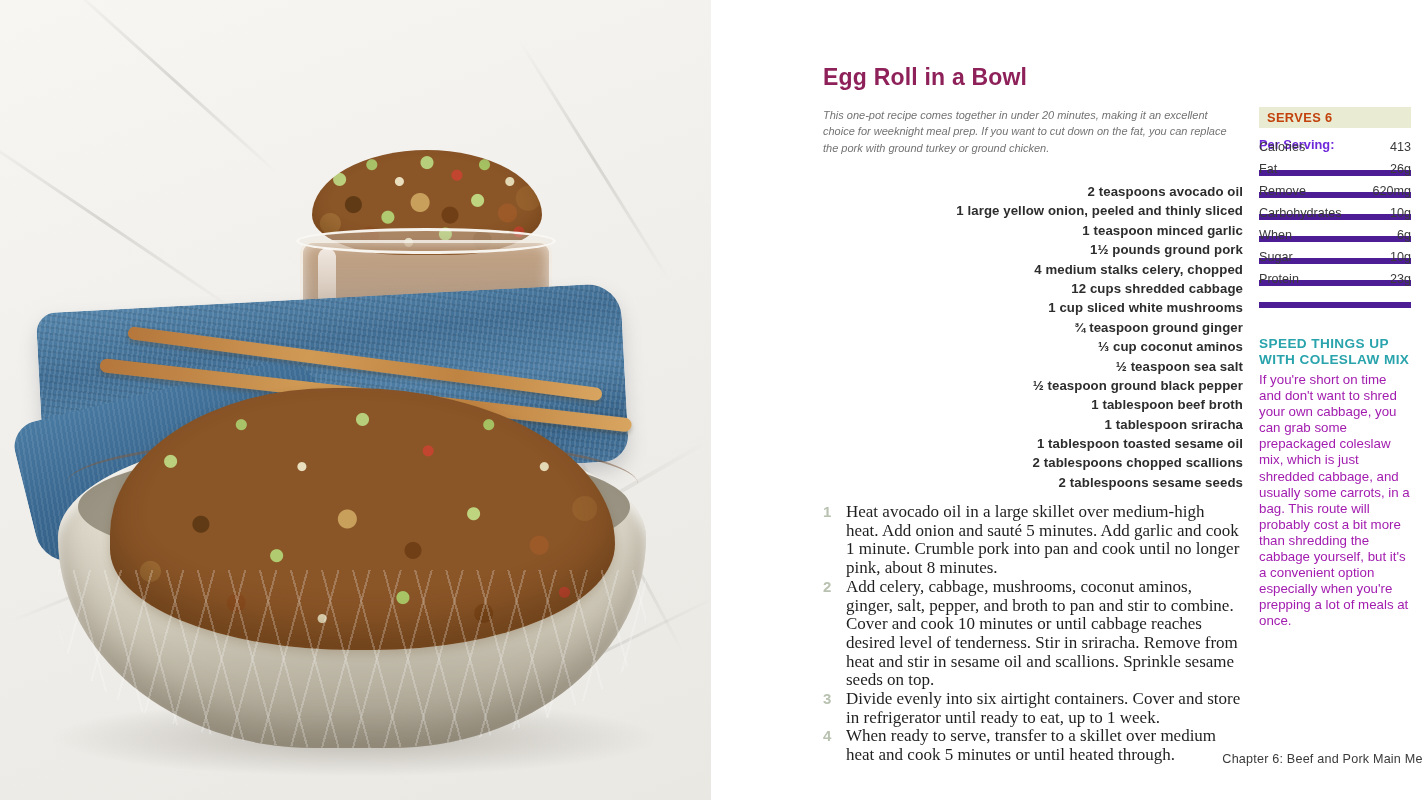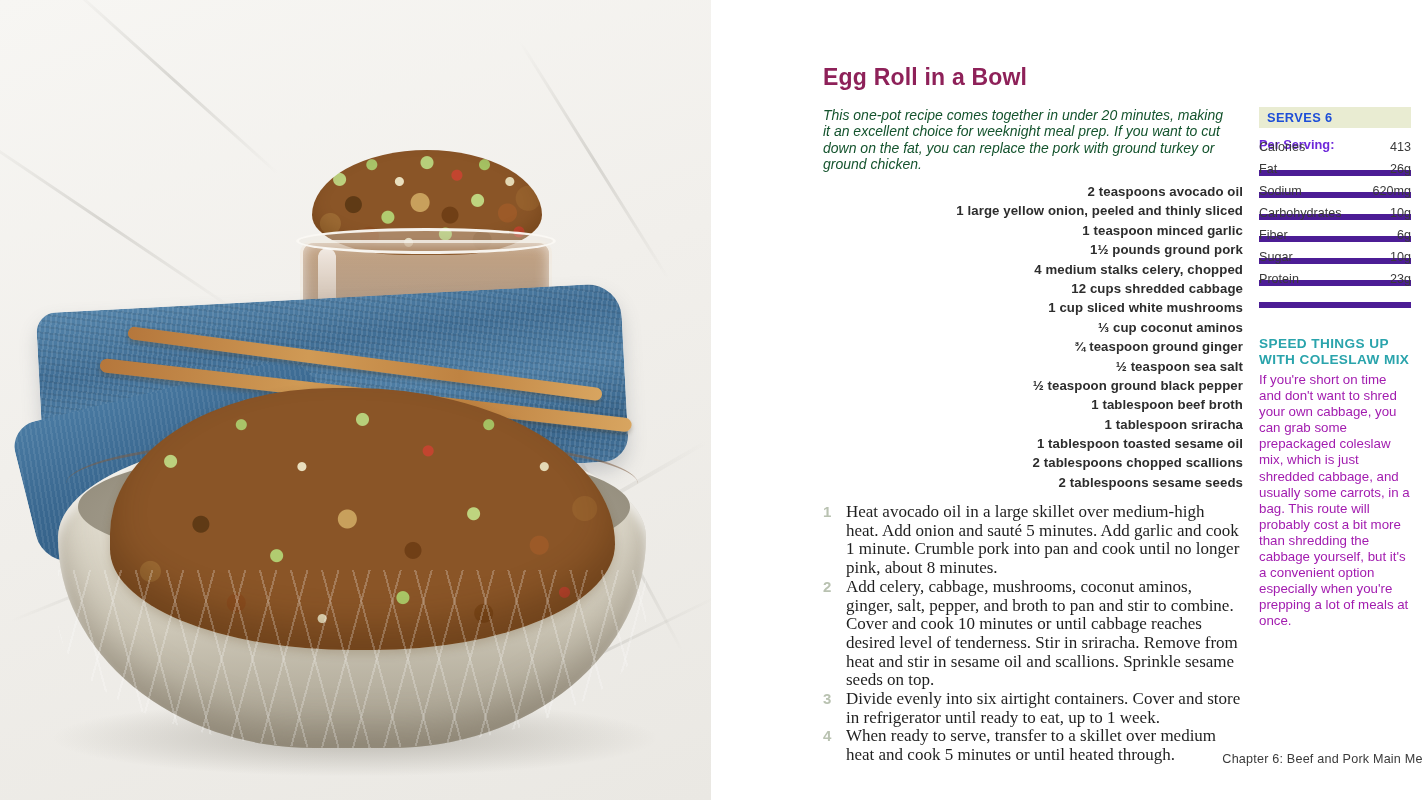--- a/index.html
+++ b/index.html
@@ -115,37 +115,37 @@
     background:
       repeating-linear-gradient(75deg, rgba(255,255,255,.5) 0 2px, transparent 2px 30px),
       repeating-linear-gradient(105deg, rgba(255,255,255,.5) 0 2px, transparent 2px 30px);}
 
   
   .page{ position:absolute; left:748px; top:0; width:776px; height:800px; background:#ffffff;}
 
   .title{ position:absolute; left:75px; top:64px; width:430px;
     font-size:23px; font-weight:bold; letter-spacing:.2px; color:#8e2159;}
   .intro{ position:absolute; left:75px; top:107px; width:408px;
-    font-style:italic; font-size:14px; line-height:16.4px; color:#14532d;}
+    font-style:italic; font-size:11px; line-height:16.4px; color:#737373;}
 
   .ingredients{ position:absolute; left:75px; top:184px; width:420px; list-style:none;}
   .ingredients li{ height:19.4px; font-size:13.2px; font-weight:bold; color:#2d2d2d;
     white-space:nowrap; letter-spacing:.1px;text-align:right;}
 
   .steps{ position:absolute; left:75px; top:503px; width:418px; list-style:none;
     font-family:"Liberation Serif", serif;}
   .steps li{ display:flex; margin-bottom:0;}
   .steps .num{ flex:0 0 16px; margin-right:7px; text-align:left;
     font-family:"Liberation Sans", sans-serif; font-weight:bold;
     font-size:15px; line-height:18.7px; color:#b9c2b1;}
   .steps .txt{ flex:1; font-size:17px; line-height:18.7px; color:#1f1f1f;}
 
   .sidebar{ position:absolute; left:511px; top:107px; width:152px;}
   .serves{ height:21px; line-height:21px; padding-left:8px; background:#e9ecd2;
-    font-size:12.8px; font-weight:bold; color:#1d4ed8; letter-spacing:.4px;}
+    font-size:12.8px; font-weight:bold; color:#c2410c; letter-spacing:.4px;}
   .per-serving{ margin-top:9px; font-size:12.8px; font-weight:bold; color:#6d28d9; height:17px;}
   .nrow{ display:flex; justify-content:space-between; align-items:flex-end;
     height:19.3px; border-bottom:6px solid #4c1d95; font-size:12.6px; color:#3a3a3a;
     padding-bottom:16px;}
   .tip-head{ margin-top:28px; font-size:13.6px; line-height:16px; font-weight:bold;
     color:#2aa4ac; letter-spacing:.4px;}
   .tip-body{ margin-top:4px; font-size:13.3px; line-height:16.1px; color:#a21caf;}
 
   .footer{ position:absolute; right:54px; top:752px; font-size:12.6px; color:#3a3a3a;
     letter-spacing:.2px;}
@@ -192,22 +192,22 @@
     <p class="intro">This one-pot recipe comes together in under 20 minutes, making it an excellent choice for weeknight meal prep. If you want to cut down on the fat, you can replace the pork with ground turkey or ground chicken.</p>
 
     <ul class="ingredients">
       <li>2 teaspoons avocado oil</li>
       <li>1 large yellow onion, peeled and thinly sliced</li>
       <li>1 teaspoon minced garlic</li>
       <li>1½ pounds ground pork</li>
       <li>4 medium stalks celery, chopped</li>
       <li>12 cups shredded cabbage</li>
       <li>1 cup sliced white mushrooms</li>
+      <li>¾ teaspoon ground ginger</li>
       <li>⅓ cup coconut aminos</li>
-      <li>¾ teaspoon ground ginger</li>
       <li>½ teaspoon sea salt</li>
       <li>½ teaspoon ground black pepper</li>
       <li>1 tablespoon beef broth</li>
       <li>1 tablespoon sriracha</li>
       <li>1 tablespoon toasted sesame oil</li>
       <li>2 tablespoons chopped scallions</li>
       <li>2 tablespoons sesame seeds</li>
     </ul>
 
     <ol class="steps">
@@ -235,29 +235,29 @@
 
       <div class="nrow">
         <span>Calories</span>
         <span>413</span>
       </div>
       <div class="nrow">
         <span>Fat</span>
         <span>26g</span>
       </div>
       <div class="nrow">
-        <span>Sodium</span>
+        <span>Remove</span>
         <span>620mg</span>
       </div>
       <div class="nrow">
         <span>Carbohydrates</span>
         <span>10g</span>
       </div>
       <div class="nrow">
-        <span>Fiber</span>
+        <span>When</span>
         <span>6g</span>
       </div>
       <div class="nrow">
         <span>Sugar</span>
         <span>10g</span>
       </div>
       <div class="nrow">
         <span>Protein</span>
         <span>23g</span>
       </div>

